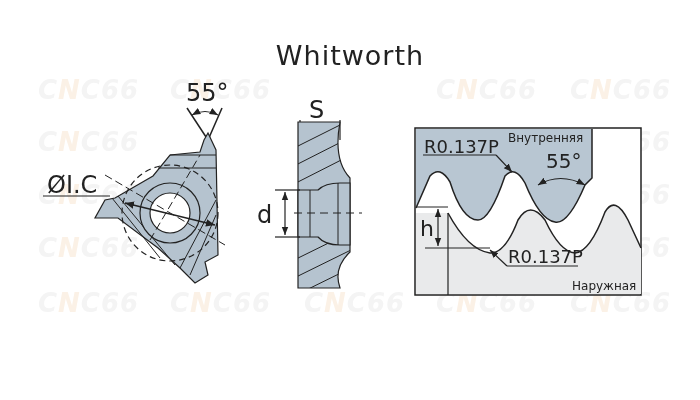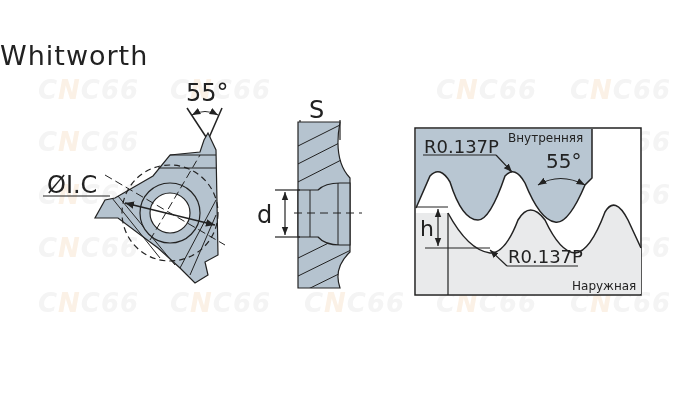--- a/index.html
+++ b/index.html
@@ -1,17 +1,17 @@
 <!DOCTYPE html>
 <html><head>
 <meta charset="utf-8">
 <style>
   html, body { margin:0; padding:0; background:#ffffff; }
   body { width:700px; height:400px; position:relative; overflow:hidden; font-family:"DejaVu Sans", sans-serif; }
-  .title { position:absolute; left:0; width:700px; top:40px; font-size:27px; color:#222; letter-spacing:1px; }
+  .title { position:absolute; left:0; width:700px; top:40px; text-align:center; font-size:27px; color:#222; letter-spacing:1px; }
   .wm { position:absolute; font-family:"DejaVu Sans", sans-serif; font-weight:bold; font-style:italic; font-size:26px; color:#f4f4f4; letter-spacing:1px; }
   .wm span.n { color:#fbf1e6; }
   svg { position:absolute; left:0; top:0; }
   .lbl { font-family:"DejaVu Sans", sans-serif; fill:#222; }
 </style>
 </head>
 <body>
 
 <div>
   <div class="wm" style="left:38px;top:75px">C<span class="n">N</span>C66</div>

